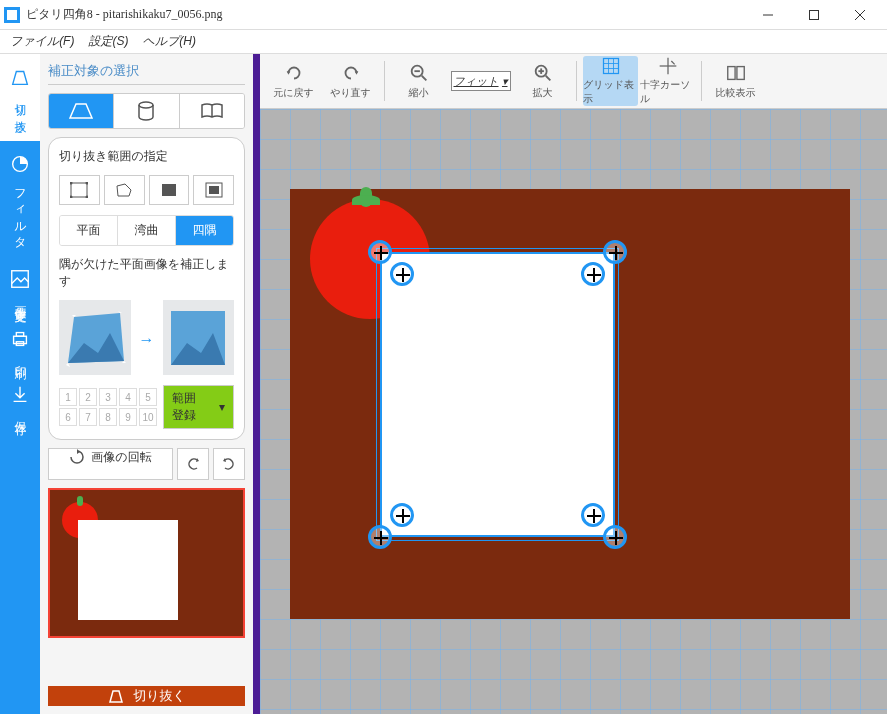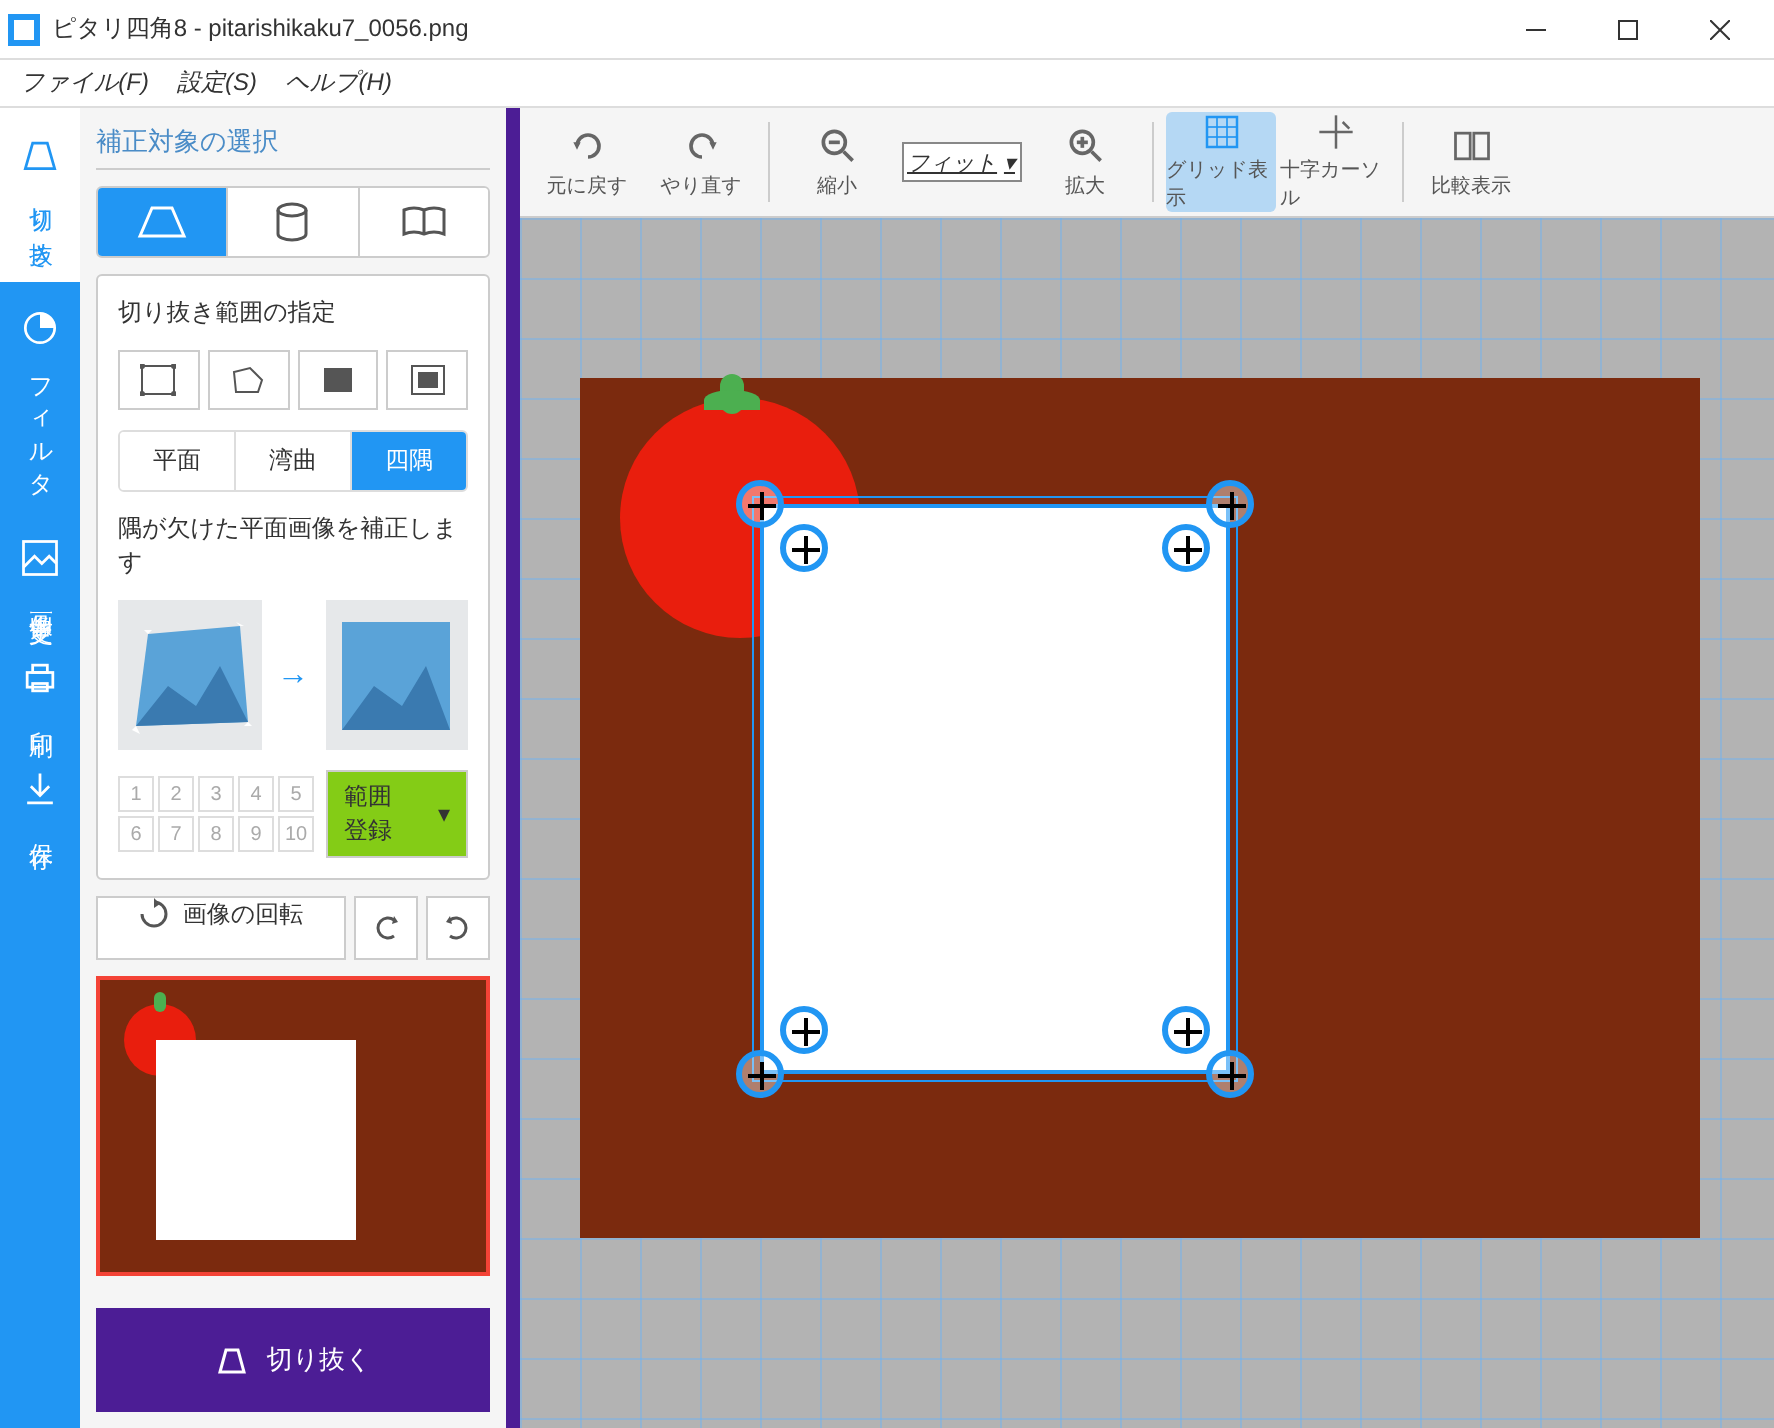--- a/index.html
+++ b/index.html
@@ -1,38 +1,38 @@
 <!DOCTYPE html>
 <html><head>
 <meta charset="utf-8">
 <style>
 * { box-sizing: border-box; margin: 0; padding: 0; }
 body { font-family: "Meiryo UI", "MS PGothic", sans-serif; font-size: 12px; color: #333; background: #fff; overflow: hidden; width: 887px; height: 714px; }
-.titlebar { height: 30px; background: #fff; display: flex; align-items: center; padding: 0 4px; border-bottom: 1px solid #ddd; }
+.titlebar { height: 30px; background: #fff; display: flex; align-items: center; padding: 0 4px; border-bottom: 1px solid #ddd; font-family: Liberation Serif, serif; }
 .titlebar .app-icon { width: 16px; height: 16px; background: #2196f3; margin-right: 6px; position: relative; }
 .titlebar .app-icon::after { content: ""; position: absolute; inset: 3px; background: #fff; }
 .titlebar .title { flex: 1; font-size: 12px; color: #333; }
 .win-controls { display: flex; margin-left: auto; }
 .win-btn { width: 46px; height: 30px; display: flex; align-items: center; justify-content: center; color: #666; }
 .win-btn svg { width: 10px; height: 10px; }
 .menubar { height: 24px; background: #fff; display: flex; align-items: center; padding: 0 4px; gap: 2px; border-bottom: 1px solid #ddd; font-style: italic; }
 .menu-item { padding: 3px 6px; font-size: 12px; color: #333; }
 .main { display: flex; height: calc(714px - 30px - 24px); }
 .left-rail { width: 40px; background: #2196f3; display: flex; flex-direction: column; color: #fff; }
 .rail-item { display: flex; flex-direction: column; align-items: center; padding: 12px 0; position: relative; }
 .rail-item.active { background: #fff; color: #2196f3; }
 .rail-item .rail-label { writing-mode: vertical-rl; text-orientation: upright; font-size: 12px; margin-top: 6px; letter-spacing: 2px; }
 .rail-icon { width: 22px; height: 22px; }
 .sidebar { width: 220px; background: #f5f5f5; border-right: 7px solid #4c1d95; display: flex; flex-direction: column; padding: 8px; gap: 8px; overflow: auto; }
 .sidebar-title { font-size: 13px; color: #4a8cc7; padding-bottom: 4px; border-bottom: 1px solid #ccc; }
 .mode-tabs { display: flex; border: 1px solid #ccc; border-radius: 3px; overflow: hidden; }
 .mode-tab { flex: 1; height: 34px; display: flex; align-items: center; justify-content: center; background: #fff; border-right: 1px solid #ccc; }
 .mode-tab:last-child { border-right: none; }
 .mode-tab.active { background: #2196f3; color: #fff; }
-.panel { background: #fff; border: 1px solid #ccc; border-radius: 3px; padding: 10px; display: flex; flex-direction: column; gap: 10px; }
+.panel { background: #fff; border: 1px solid #ccc; border-radius: 13px; padding: 10px; display: flex; flex-direction: column; gap: 10px; }
 .panel-title { font-size: 12px; }
 .icon-row { display: flex; gap: 4px; }
 .icon-btn { flex: 1; height: 30px; border: 1px solid #ccc; background: #fff; display: flex; align-items: center; justify-content: center; }
 .seg-tabs { display: flex; border: 1px solid #ddd; border-radius: 3px; overflow: hidden; }
 .seg-tab { flex: 1; text-align: center; padding: 6px 0; font-size: 12px; border-right: 1px solid #ddd; background: #fff; }
 .seg-tab:last-child { border-right: none; }
 .seg-tab.active { background: #2196f3; color: #fff; }
 .help-text { font-size: 12px; }
 .ill-row { display: flex; align-items: center; gap: 8px; }
 .ill-box { width: 75px; height: 75px; background: #e6e8ea; display: flex; align-items: center; justify-content: center; }
@@ -42,21 +42,21 @@
 .num-row { display: flex; gap: 2px; }
 .num-cell { width: 18px; height: 18px; border: 1px solid #ddd; font-size: 10px; color: #aaa; display: flex; align-items: center; justify-content: center; background: #fff; }
 .range-btn { border: 1px solid #ccc; background: #84cc16; padding: 4px 8px; font-size: 12px; display: flex; align-items: center; gap: 20px; }
 .rotate-row { display: flex; gap: 4px; }
 .rotate-main { flex: 1; border: 1px solid #ccc; background: #fff; height: 32px; display: flex; align-items: flex-start; justify-content: center; gap: 6px; }
 .rotate-small { width: 32px; height: 32px; border: 1px solid #ccc; background: #fff; display: flex; align-items: center; justify-content: center; }
 .thumbnail { border: 2px solid #f44336; height: 150px; background: #7b2a0e; position: relative; }
 .thumb-tom { position: absolute; top: 12px; left: 12px; width: 36px; height: 36px; background: #e91e0d; border-radius: 50%; }
 .thumb-tom::after { content: ""; position: absolute; top: -6px; left: 15px; width: 6px; height: 10px; background: #4caf50; border-radius: 3px; }
 .thumb-paper { position: absolute; top: 30px; left: 28px; width: 100px; height: 100px; background: #fff; }
-.crop-btn { background: #4c1d95; color: #fff; height: 52px; display: flex; align-items: center; justify-content: center; gap: 8px; font-size: 13px; margin-top: auto; }
+.crop-btn { background: #c2410c; color: #fff; height: 20px; display: flex; align-items: center; justify-content: center; gap: 8px; font-size: 13px; margin-top: auto; }
 .content { flex: 1; display: flex; flex-direction: column; background: #f5f5f5; }
 .toolbar { height: 55px; background: #f5f5f5; border-bottom: 1px solid #ccc; display: flex; align-items: center; padding: 0 6px; gap: 2px; }
 .tool-btn { display: flex; flex-direction: column; align-items: center; justify-content: center; width: 55px; height: 50px; font-size: 10px; color: #555; gap: 2px; }
 .tool-btn .ticon { width: 22px; height: 22px; color: #666; }
 .tool-sep { width: 1px; height: 40px; background: #ccc; margin: 0 4px; }
 .fit-select { width: 60px; height: 20px; border: 1px solid #888; font-size: 11px; padding: 0 2px; background: #fff; display: flex; align-items: center; justify-content: space-between; font-style: italic; text-decoration: underline; }
 .tool-btn.active { background: rgba(33,150,243,0.3); border-radius: 3px; }
 .canvas { flex: 1; position: relative; overflow: hidden; background: #b3b3b3; }
 .grid-bg { position: absolute; inset: 0; background-image: linear-gradient(to right, rgba(100,180,255,0.4) 1px, transparent 1px), linear-gradient(to bottom, rgba(100,180,255,0.4) 1px, transparent 1px); background-size: 30px 30px; }
 .img-area { position: absolute; top: 80px; left: 30px; width: 560px; height: 430px; background: #7b2a0e; }

